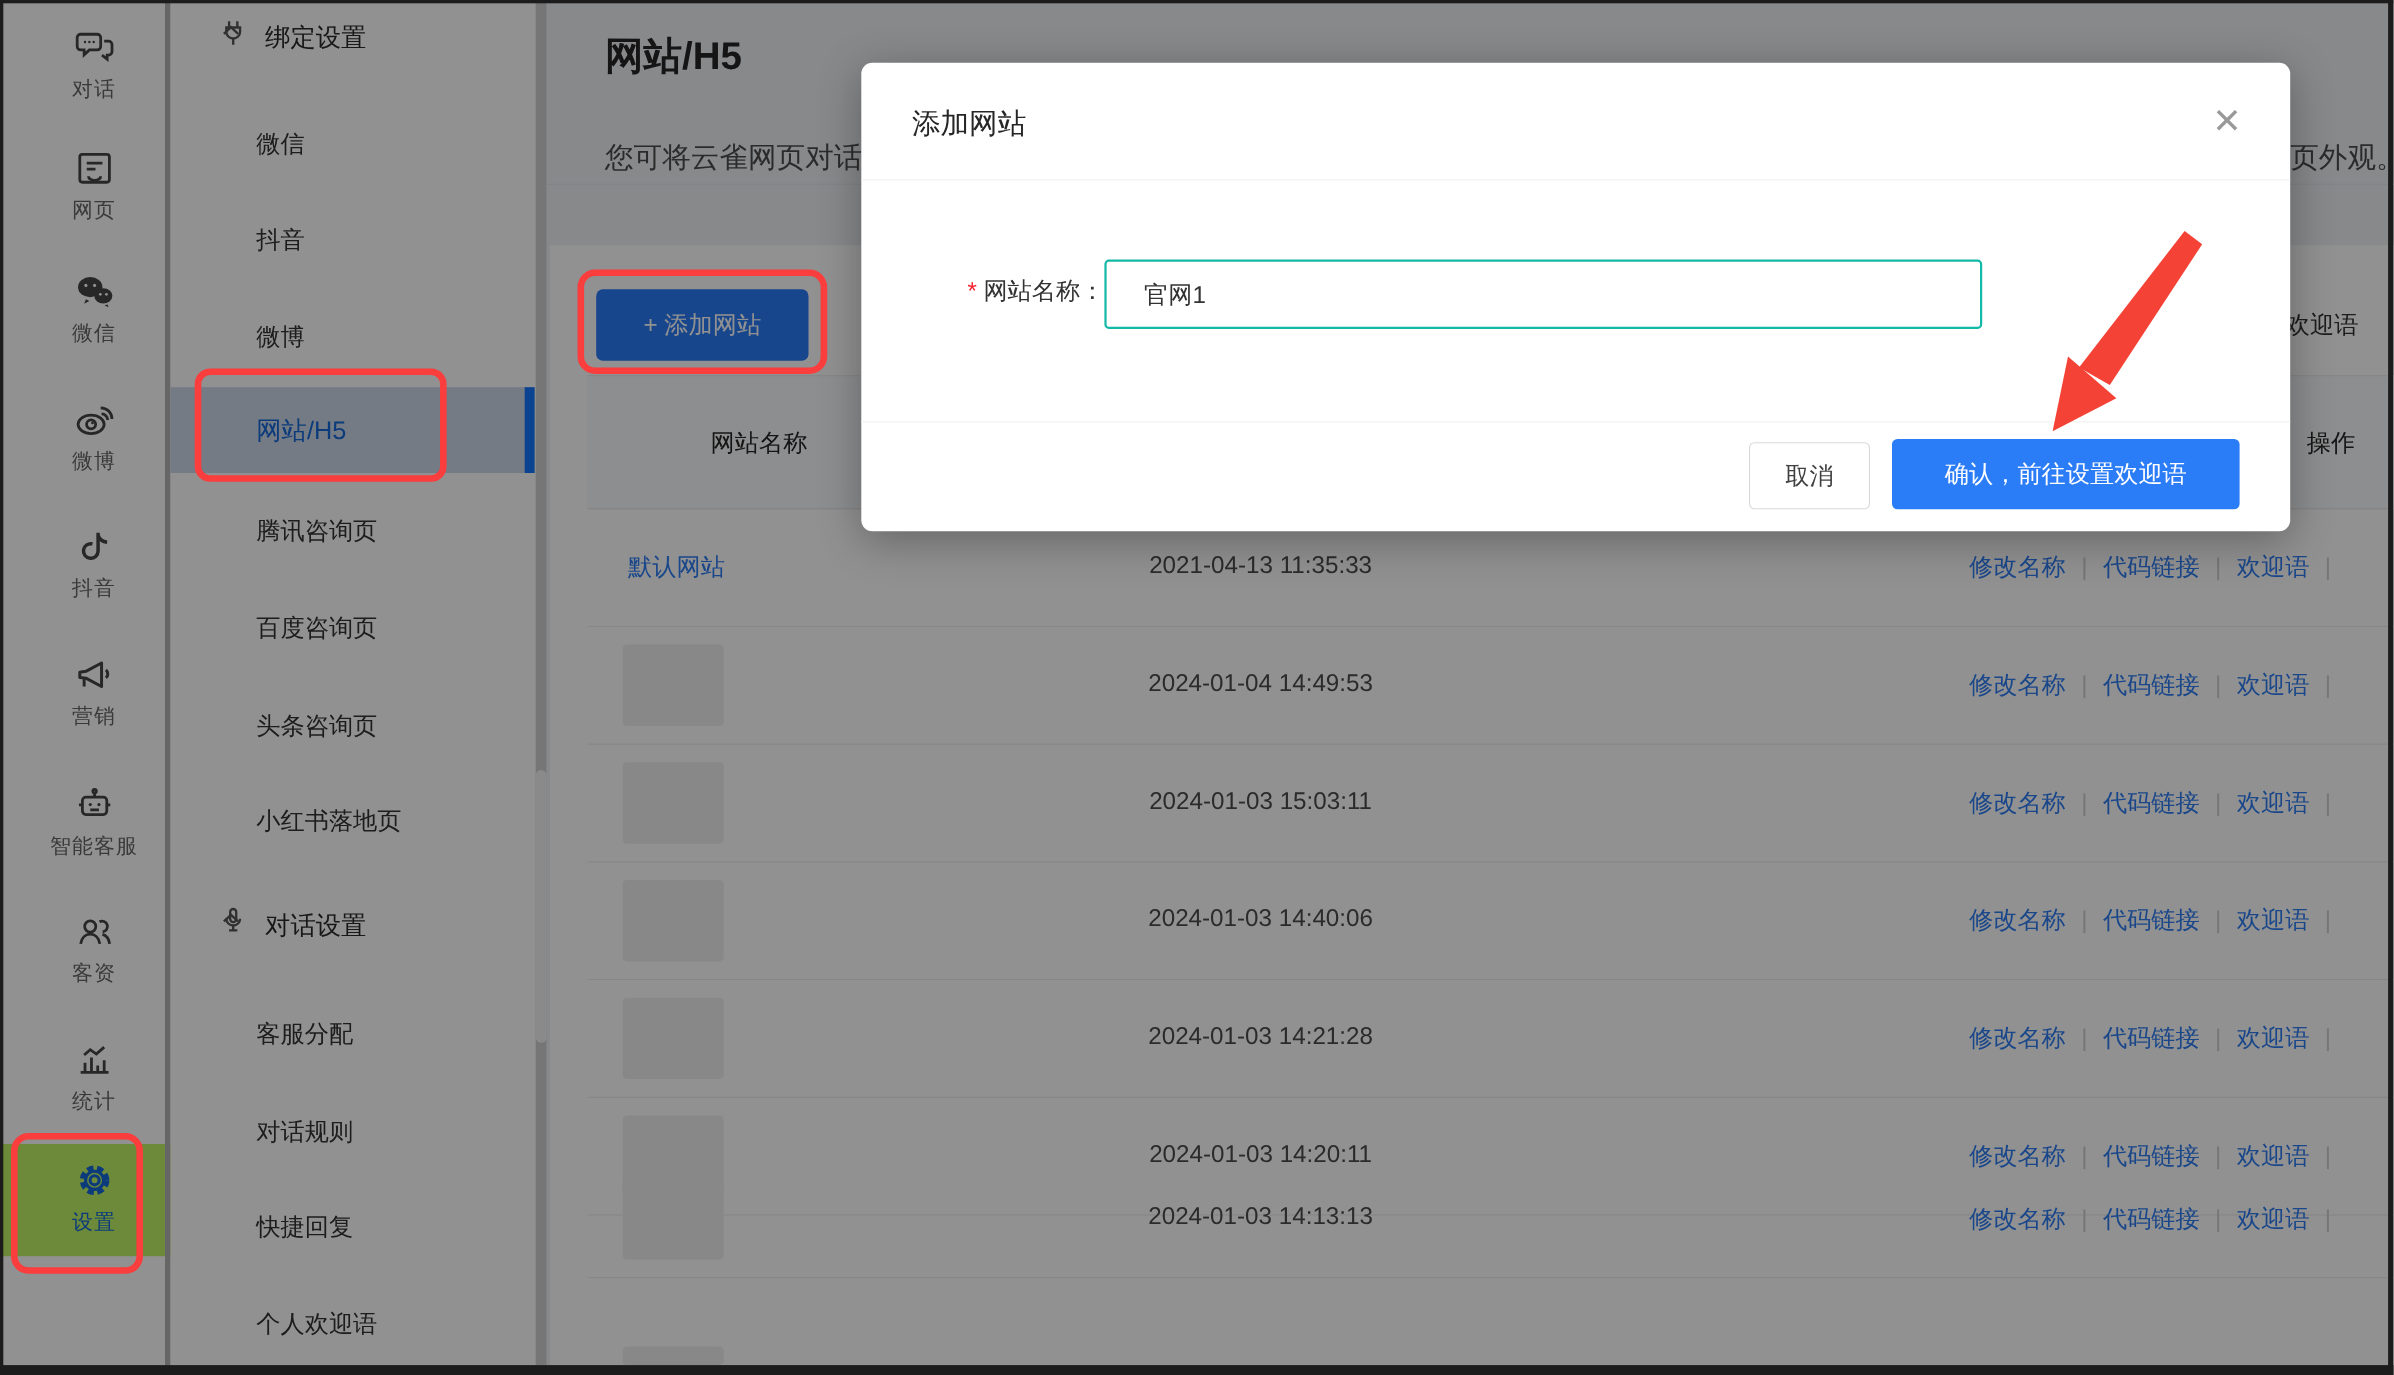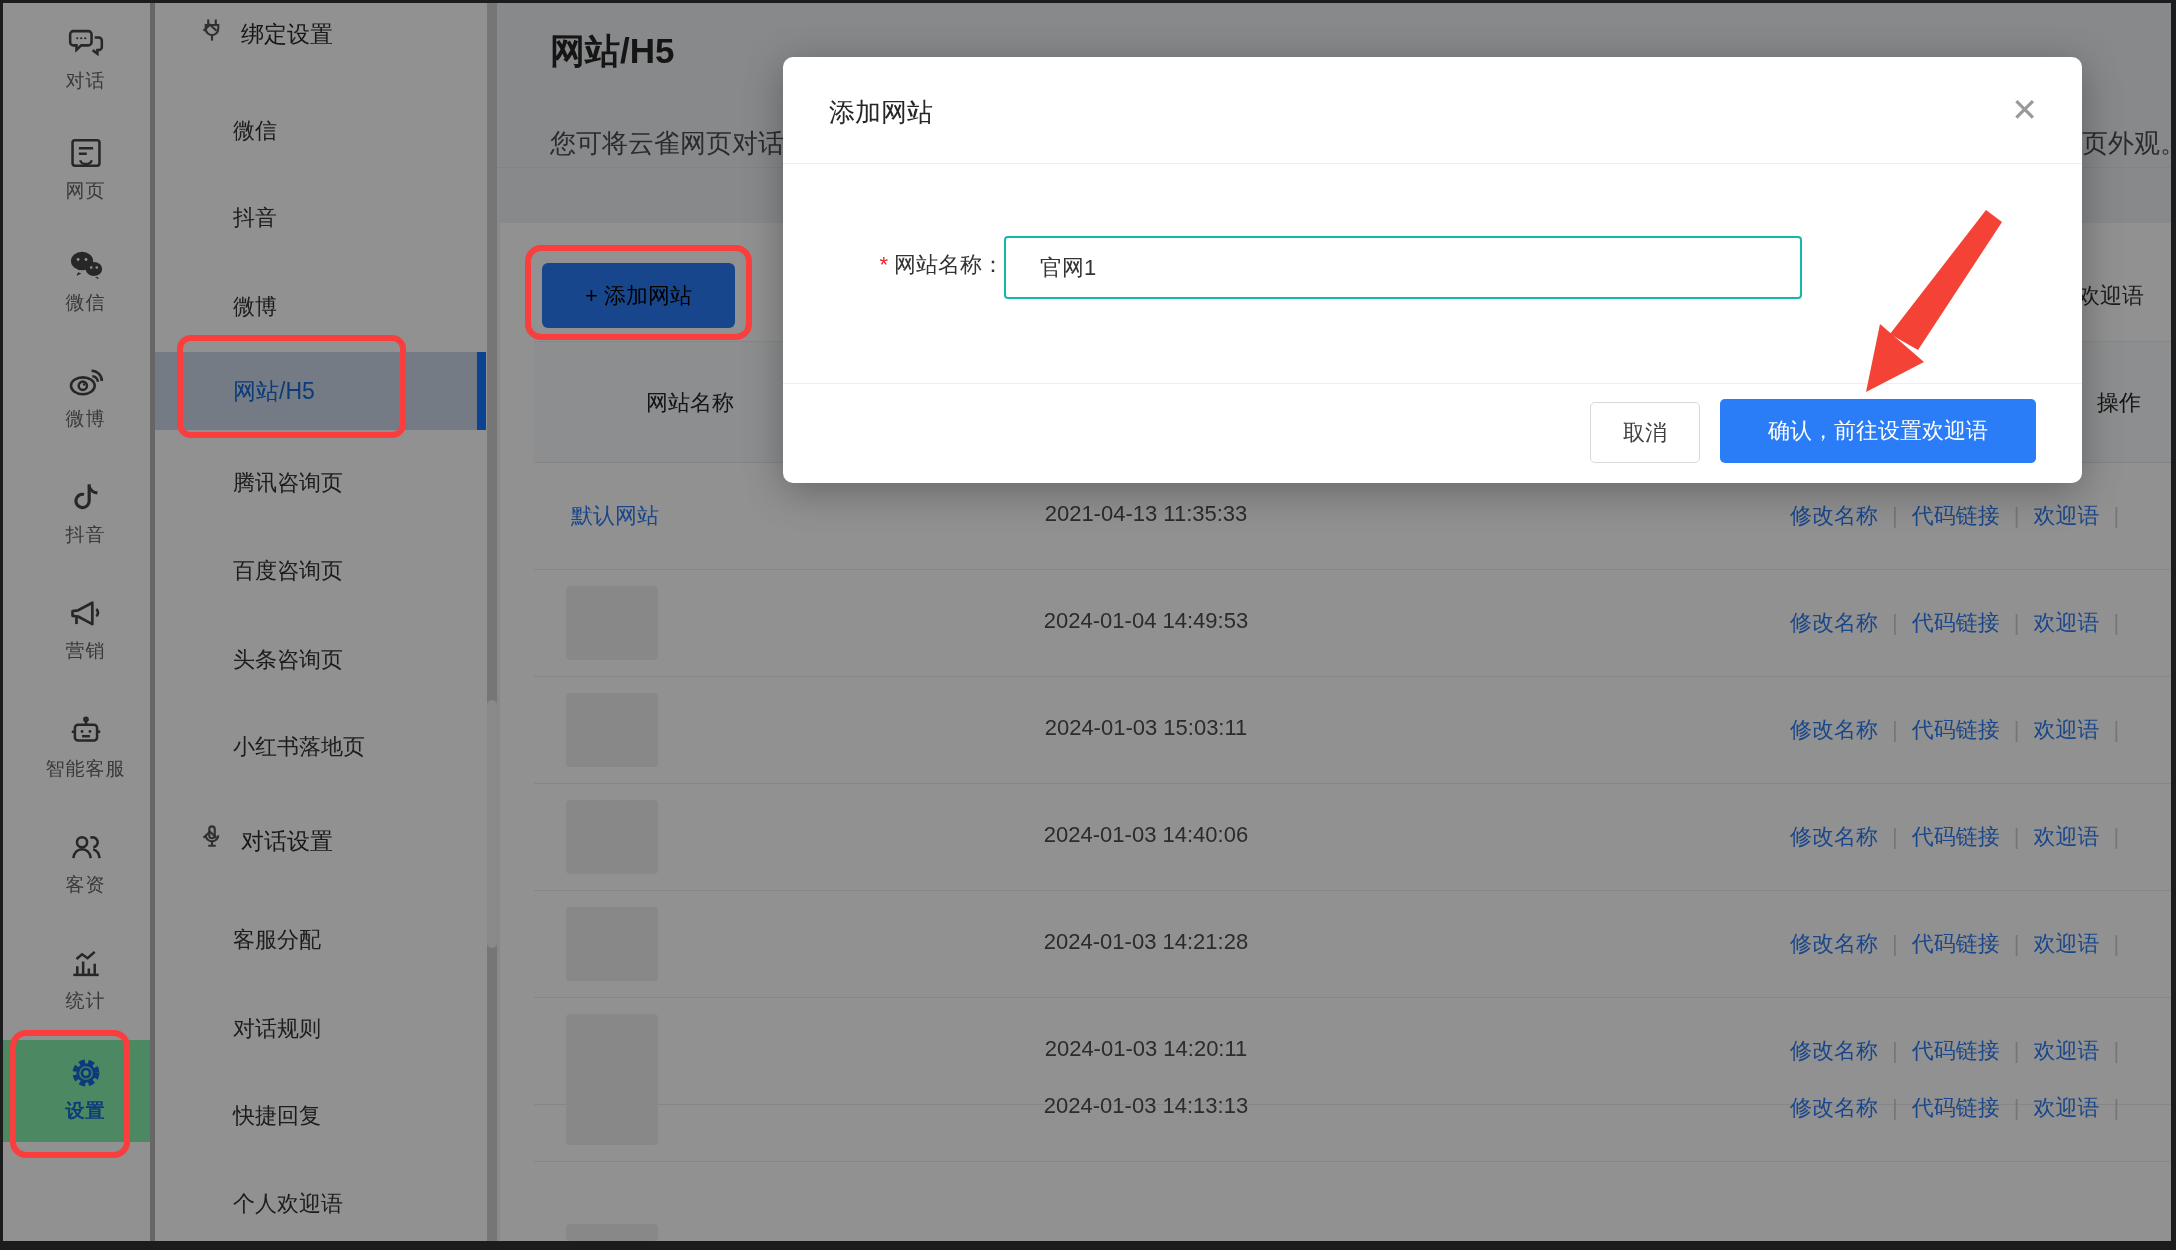--- a/index.html
+++ b/index.html
@@ -5,21 +5,21 @@
   html,body{margin:0;padding:0;background:#444;}
   *{box-sizing:border-box;font-family:"Liberation Sans","DejaVu Sans",sans-serif;}
   #screen{position:relative;width:2176px;height:1250px;background:#fff;overflow:hidden;}
   .abs{position:absolute;}
 
   
   #iconbar{left:0;top:0;width:150px;height:1250px;background:#fff;}
   .nav-item{left:0;width:171px;height:96px;text-align:center;cursor:pointer;}
   .nav-item svg{display:block;margin:0 auto;}
   .nav-label{display:block;margin-top:6px;font-size:19px;color:#666;letter-spacing:1px;}
-  .nav-item.active{background:#86efac;font-weight:bold;}
+  .nav-item.active{background:#bef264;}
   .nav-item.active .nav-label{color:#1668d9;}
   #iconbar-sep{left:150px;top:0;width:5px;height:1241px;background:#b3b3b3;}
 
   
   #submenu{left:155px;top:0;width:342px;height:1241px;background:#fff;}
   .sec-header{left:0;width:330px;height:44px;}
   .sec-header svg{position:absolute;left:42px;top:2px;}
   .sec-title{position:absolute;left:86px;top:6px;font-size:23px;color:#2b2b2b;font-weight:500;}
   .sec-chevron{position:absolute;left:282px;top:8px;}
   .sub-item{left:0;width:330px;height:44px;font-size:22px;color:#333;cursor:pointer;}
@@ -30,21 +30,21 @@
   #submenu-track{left:487px;top:0;width:10px;height:1241px;background:#cfcfcf;}
   #submenu-thumb{left:487px;top:700px;width:10px;height:248px;background:#f2f2f2;border-radius:5px;}
 
   
   #content-bg{left:497px;top:0;width:1679px;height:1241px;background:#eef1f5;}
   #page-title{left:550px;top:28px;font-size:35px;font-weight:600;color:#262626;}
   .desc{top:126px;font-size:26px;color:#4d4d4d;white-space:nowrap;}
   #card{left:500px;top:223px;width:1676px;height:1018px;background:#fff;}
 
   #add-btn{left:542px;top:263px;width:193px;height:65px;background:#2b7cf7;border-radius:6px;
-           color:#000000;font-size:22px;text-align:center;line-height:65px;cursor:pointer;}
+           color:#ffffff;font-size:22px;text-align:center;line-height:65px;cursor:pointer;}
   #partial-welcome{left:2078px;top:281px;font-size:22px;color:#333;}
 
   
   #thead{left:534px;top:341px;width:1642px;height:122px;background:#f8f9fb;border-bottom:1px solid #e6e6e6;border-top:1px solid #ededed;}
   .th{position:absolute;font-size:22px;color:#262626;font-weight:500;top:46px;}
   .row{left:534px;width:1642px;height:107px;border-bottom:1px solid #ececec;text-decoration:underline;}
   .cell-name{position:absolute;left:37px;top:38px;font-size:22px;}
   .link{color:#2f7df2;text-decoration:none;cursor:pointer;}
   .redacted{position:absolute;left:32px;top:16px;width:92px;height:74px;background:#f0f0f0;border-radius:4px;}
   .cell-time{position:absolute;left:466px;top:38px;width:292px;text-align:center;font-size:22px;color:#4d4d4d;}

